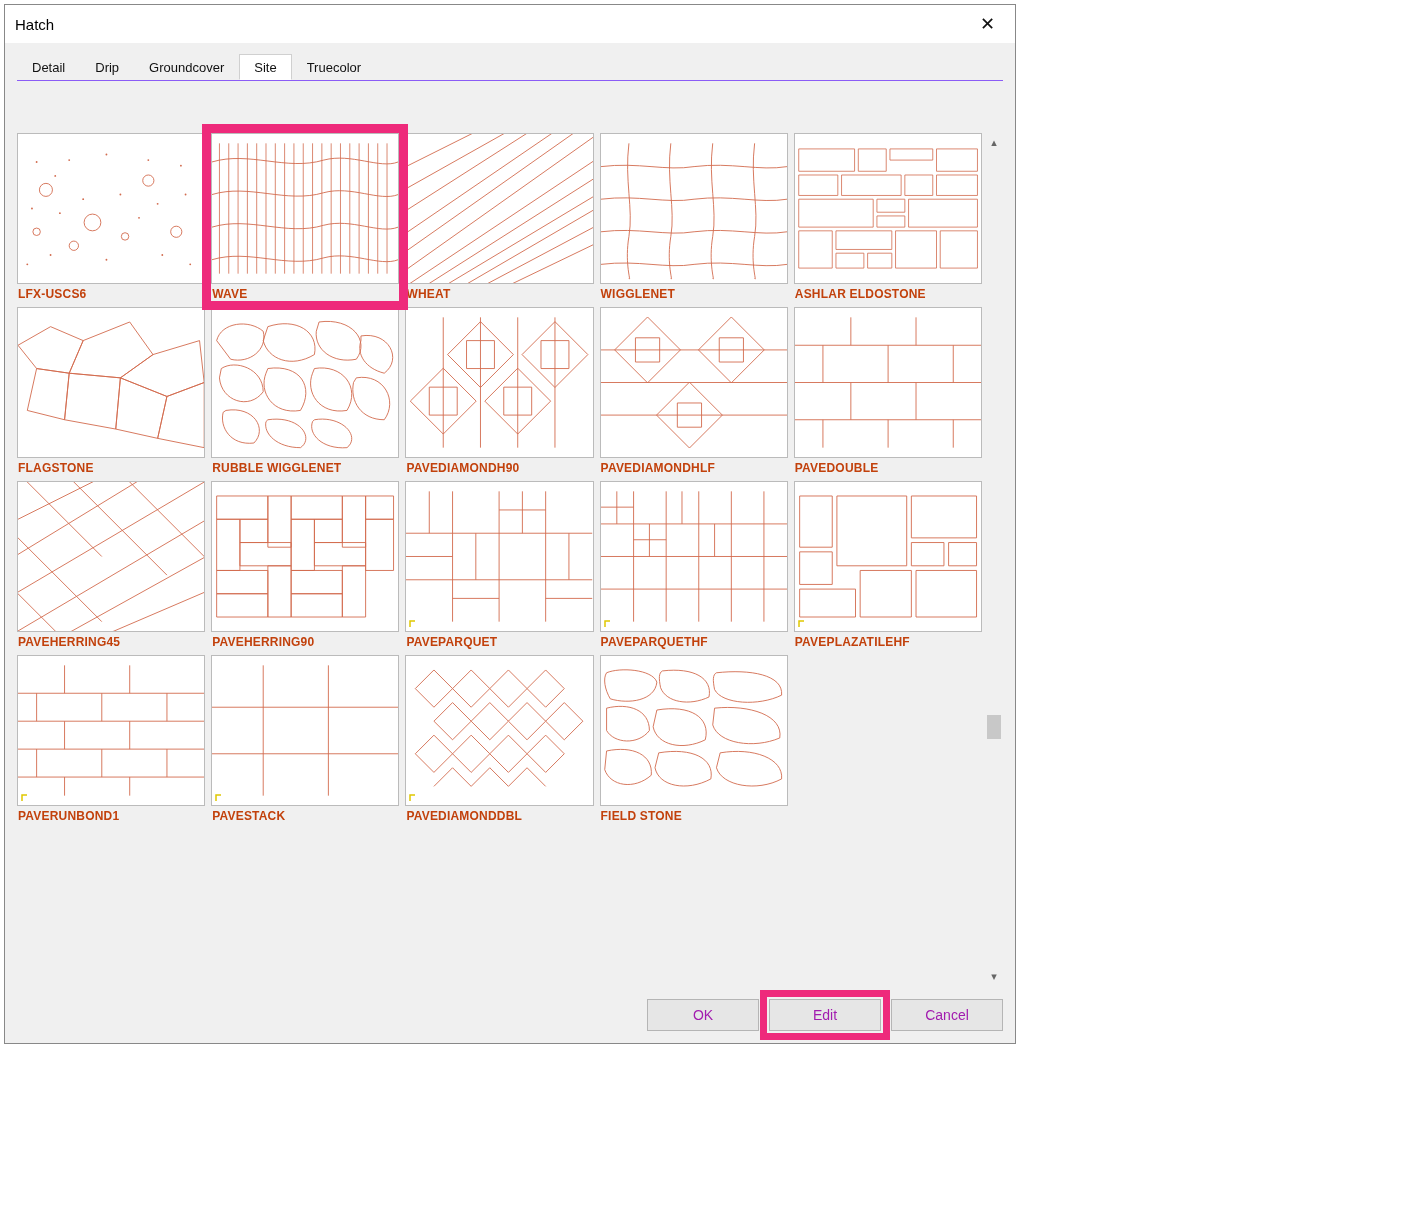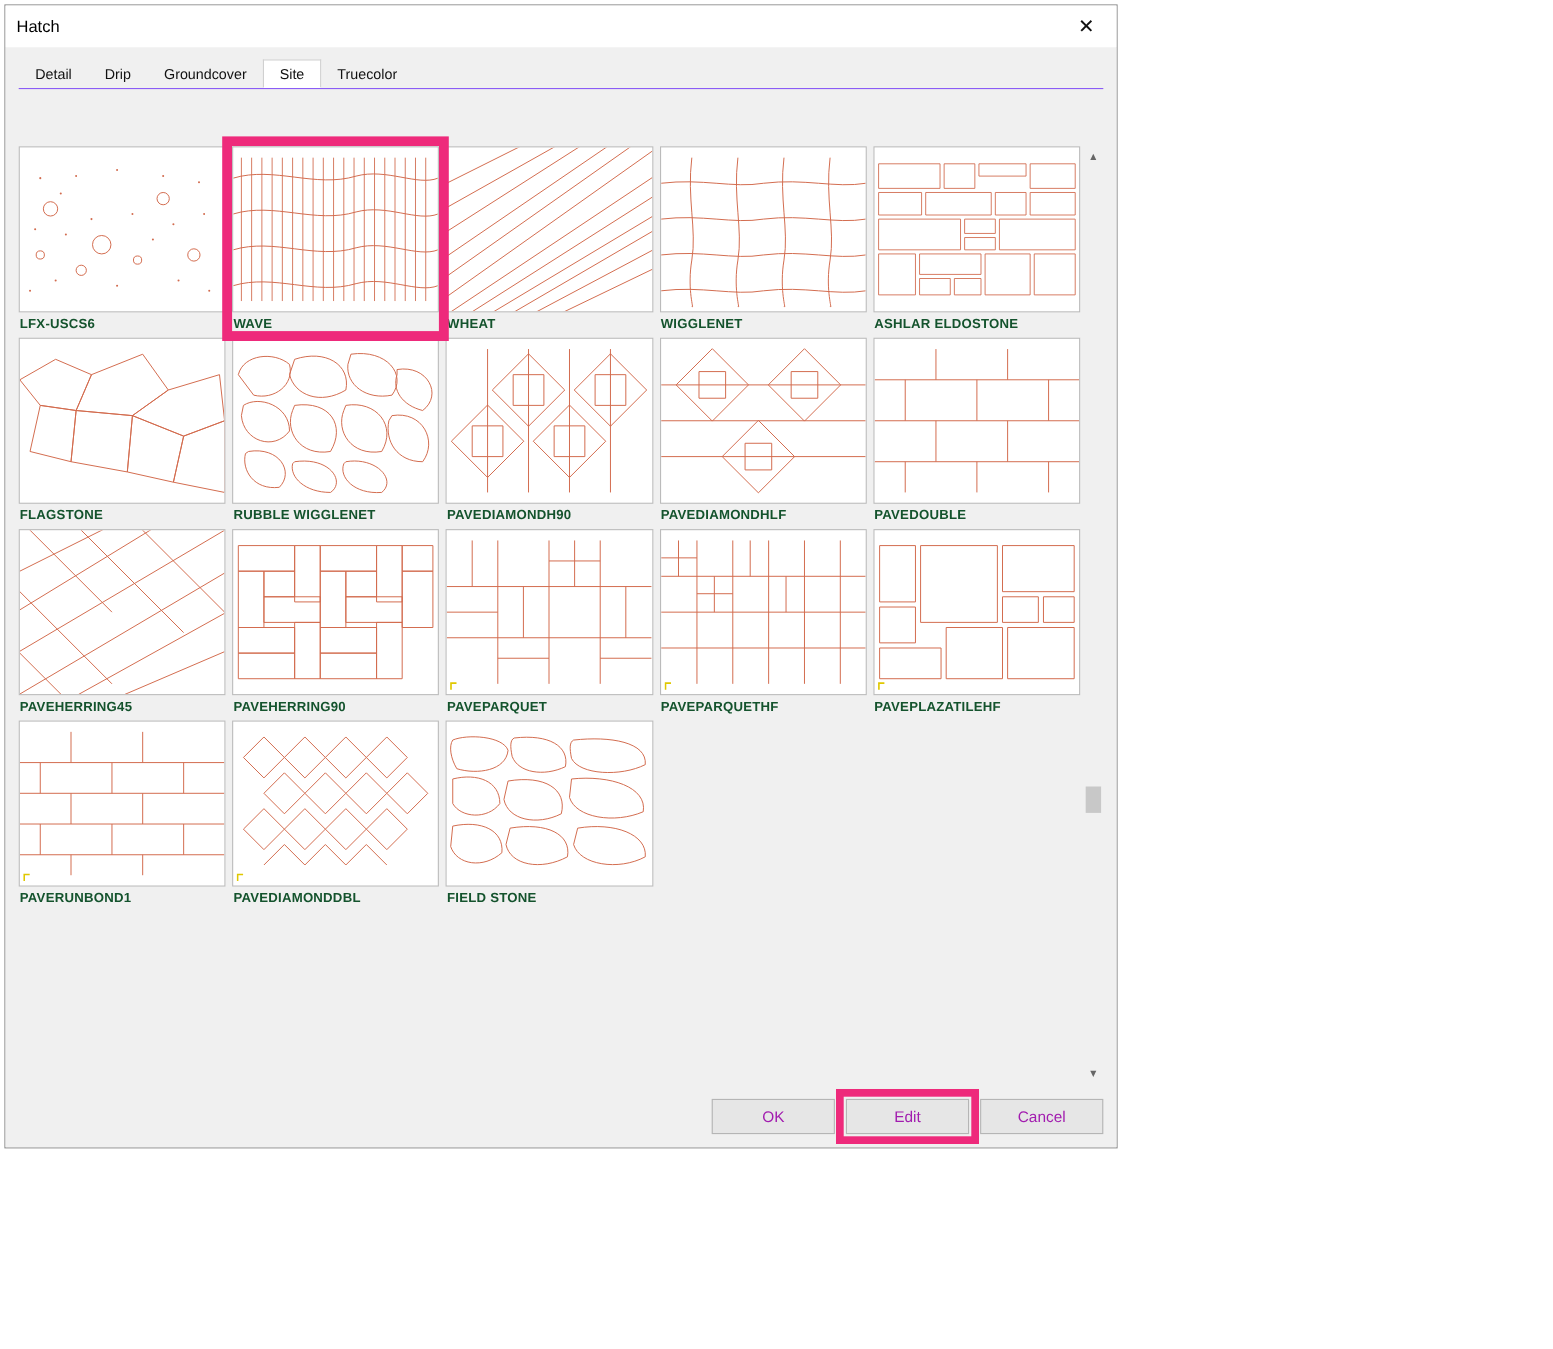--- a/index.html
+++ b/index.html
@@ -83,21 +83,21 @@
   }
   .thumb {
     flex: 1;
     border: 1px solid #bbb;
     background: #fff;
     overflow: hidden;
     position: relative;
   }
   .label {
     font-size: 12px;
-    color: #14532d;
+    color: #c2410c;
     font-weight: 600;
     padding: 3px 1px 0 1px;
     letter-spacing: 0.2px;
   }
   .scrollbar {
     width: 18px;
     margin-left: 3px;
     background: #f0f0f0;
     position: relative;
   }
@@ -577,20 +577,36 @@
                   <line x1="120" y1="120" x2="120" y2="140"></line>
             </g>
               </svg>
             <svg class="ymark" viewBox="0 0 10 10">
                 <path d="M1 9 L1 3 L6 3" stroke="#e0c800" stroke-width="1.5" fill="none"></path>
               </svg>
           </div>
           <div class="label">PAVERUNBOND1</div>
         </div>
 
+        <div class="cell">
+          <div class="thumb">
+            <svg viewBox="0 0 200 140">
+                <g class="st">
+              <line x1="0" y1="45" x2="200" y2="45"></line>
+                  <line x1="0" y1="95" x2="200" y2="95"></line>
+              <line x1="55" y1="0" x2="55" y2="140"></line>
+                  <line x1="125" y1="0" x2="125" y2="140"></line>
+            </g>
+              </svg>
+            <svg class="ymark" viewBox="0 0 10 10">
+                <path d="M1 9 L1 3 L6 3" stroke="#e0c800" stroke-width="1.5" fill="none"></path>
+              </svg>
+          </div>
+          <div class="label">PAVESTACK</div>
+        </div>
 
         <div class="cell">
           <div class="thumb">
             <svg viewBox="0 0 200 140">
                 <g class="st">
               <path d="M10 25 L30 5 L50 25 L30 45 Z"></path>
                   <path d="M50 25 L70 5 L90 25 L70 45 Z"></path>
               <path d="M90 25 L110 5 L130 25 L110 45 Z"></path>
                   <path d="M130 25 L150 5 L170 25 L150 45 Z"></path>
               <path d="M30 60 L50 40 L70 60 L50 80 Z"></path>

